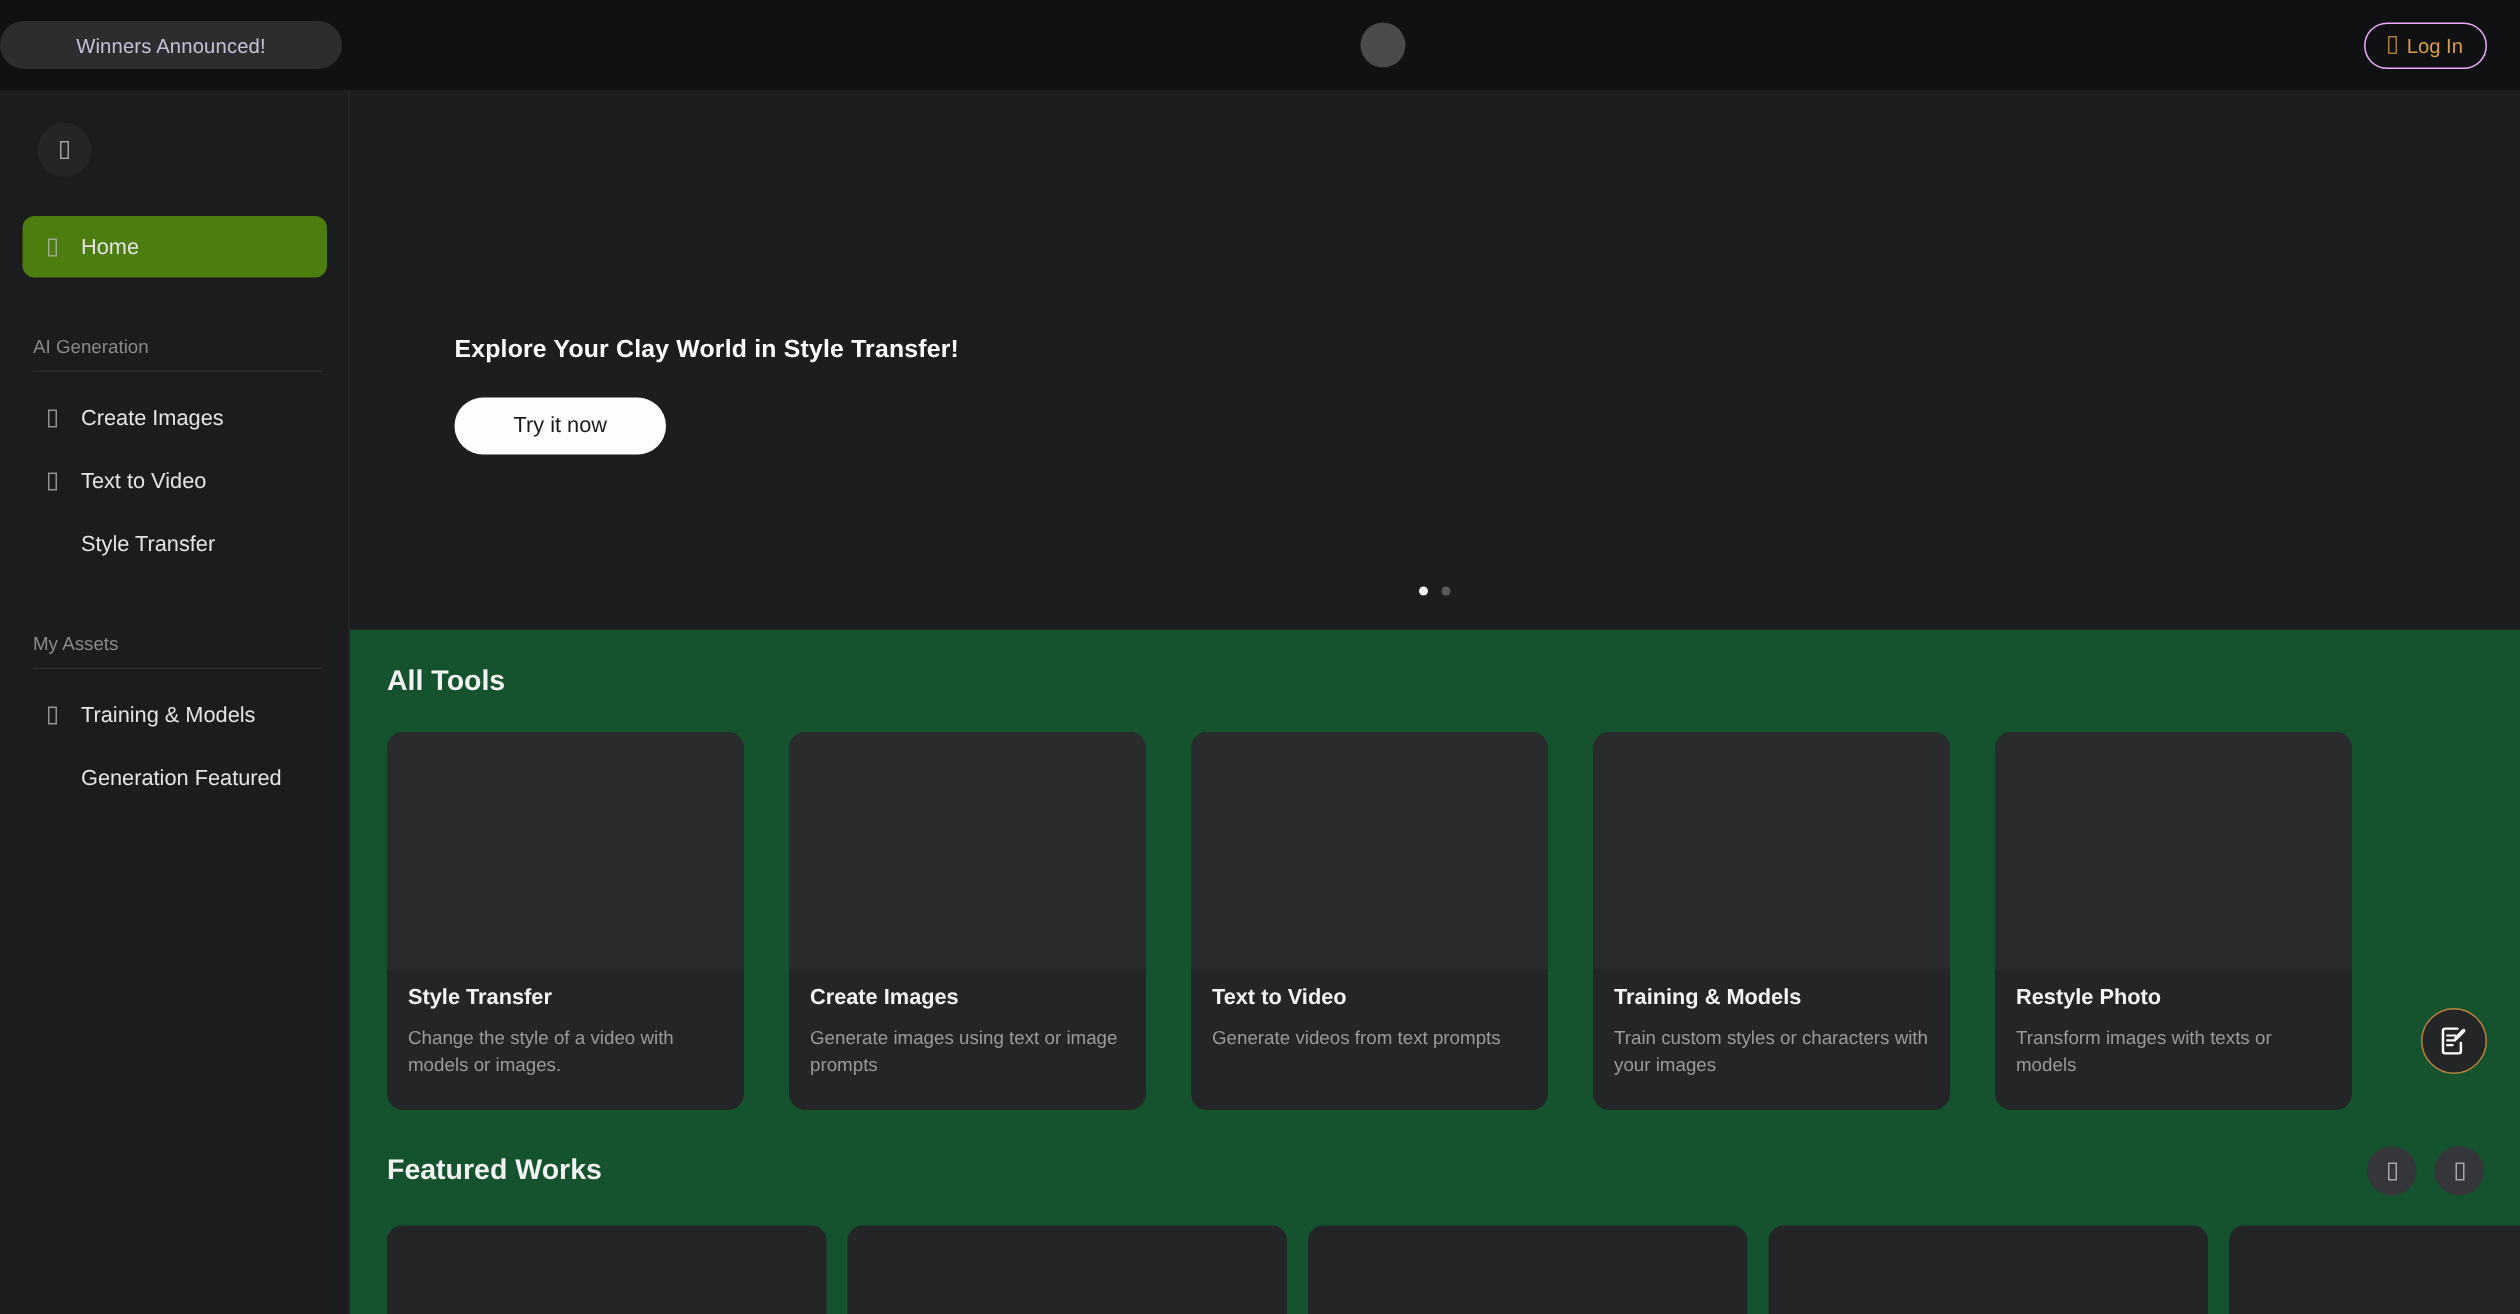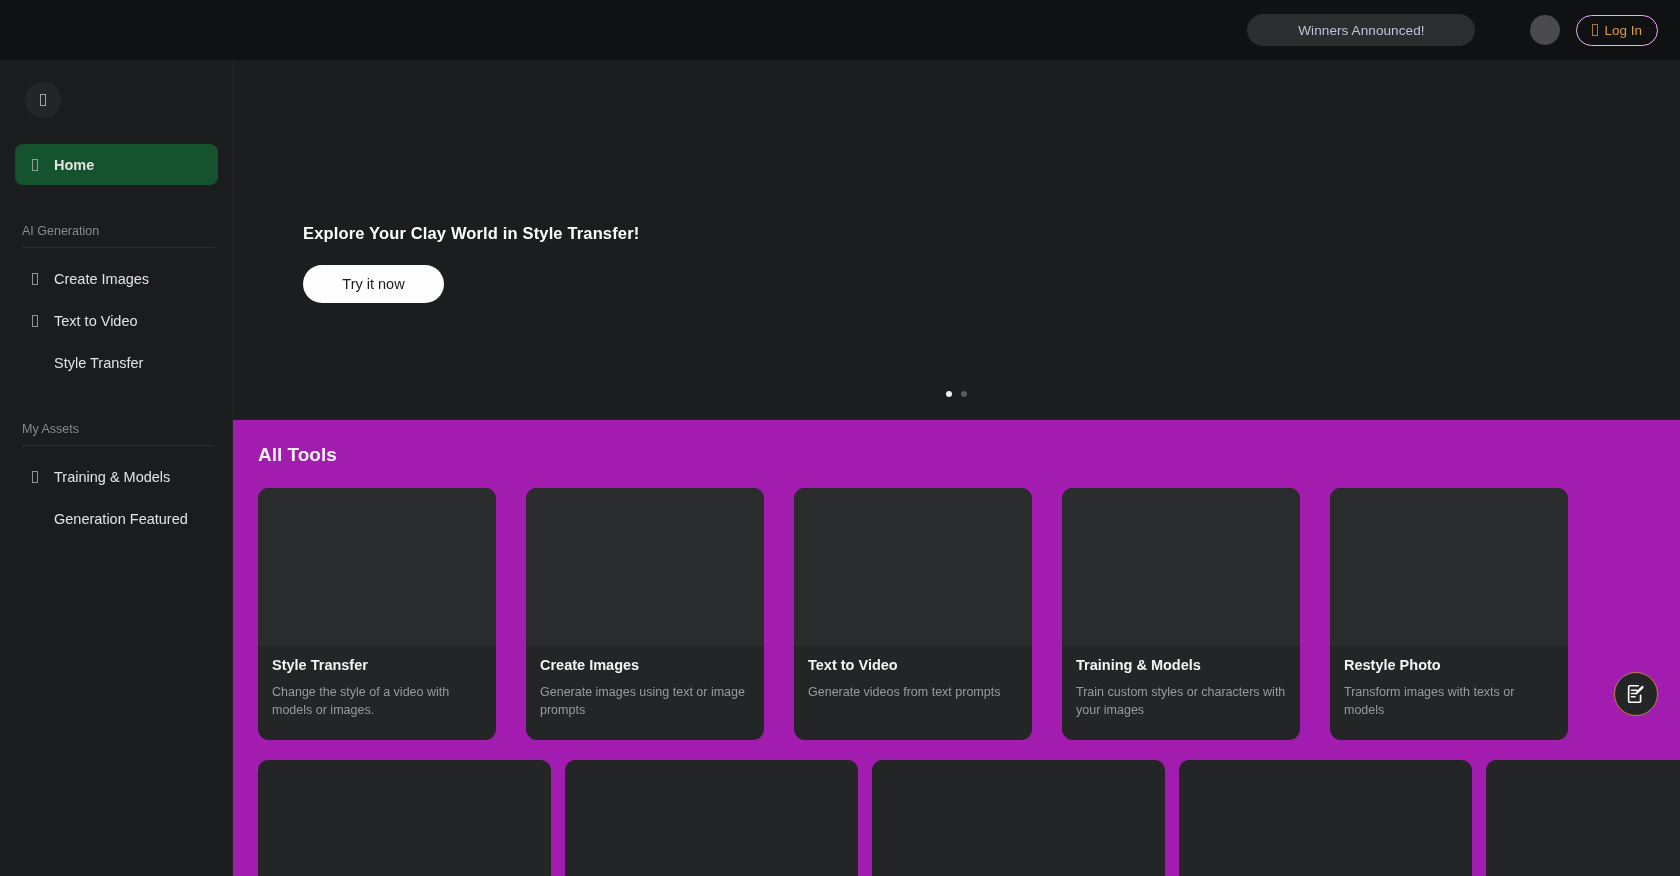--- a/index.html
+++ b/index.html
@@ -8,21 +8,21 @@
     background: #131415;
     font-family: "Liberation Sans", sans-serif;
     overflow: hidden;
   }
   .app { position: relative; width: 1680px; height: 876px; background: #1d1e1f; }
 
   
   .header {
     position: absolute; top: 0; left: 0; width: 1680px; height: 60px;
     background: #101112;
-    display: flex; align-items: center; justify-content: flex-end;
+    display: flex; align-items: center; justify-content: space-between;
     padding-right: 22px; gap: 0;
     z-index: 30;
   }
   .announce-pill {
     height: 32px; min-width: 228px;
     background: #2c2d2f; border-radius: 18px;
     display: flex; align-items: center; justify-content: center;
     padding: 0 26px;
     color: #c3c2d8; font-size: 13.5px; letter-spacing: .1px;
     cursor: pointer;
@@ -60,36 +60,36 @@
     display: flex; align-items: center; justify-content: center;
     color: #c9c9c9; cursor: pointer;
   }
   .nav { position: absolute; top: 84px; left: 0; width: 233px; }
   .nav-item {
     display: flex; align-items: center; gap: 12px;
     height: 41px; margin: 0 15px; padding: 0 13px;
     border-radius: 8px;
     color: #e3e3e3; font-size: 14.5px; cursor: pointer;
   }
-  .nav-item.active { background: #14532d; font-weight: bold; }
+  .nav-item.active { background: #4d7c0f; }
   .nav-item .ico { width: 14px; display: flex; justify-content: center; color: #b9b9b9; }
   .nav-item .ico.blank { opacity: 0; }
   .section-head {
     margin: 39px 18px 0 22px;
     color: #8a8a8a; font-size: 12.5px;
     padding-bottom: 9px;
     border-bottom: 1px solid #2c2d2e;
   }
   .nav-group { margin-top: 10px; display: flex; flex-direction: column; gap: 1px; }
 
   
   .main {
     position: absolute; top: 60px; left: 233px;
     width: 1447px; height: 816px;
-    overflow: hidden; background: #a21caf;
+    overflow: hidden; background: #14532d;
   }
 
   
   .hero {
     position: relative; height: 360px; width: 100%;
     background: #1c1d1e;
     border-bottom: 1px solid #232425;
   }
   .hero-inner { position: absolute; left: 70px; top: 164px; }
   .hero-title {
@@ -278,20 +278,31 @@
       <div class="tool-card">
         <div class="tool-thumb"></div>
         <div class="tool-body">
           <div class="tool-name">Restyle Photo</div>
           <div class="tool-desc">Transform images with texts or models</div>
         </div>
       </div>
 
     </div>
 
+    <div class="featured-head">
+      <div class="section-title">Featured Works</div>
+      <div class="carousel-nav">
+        <button class="round-btn">
+          <span class="glyph-box"></span>
+        </button>
+        <button class="round-btn">
+          <span class="glyph-box"></span>
+        </button>
+      </div>
+    </div>
 
     <div class="works-row">
       <div class="work-card"></div>
       <div class="work-card"></div>
       <div class="work-card"></div>
       <div class="work-card"></div>
       <div class="work-card"></div>
     </div>
 
   </div>

